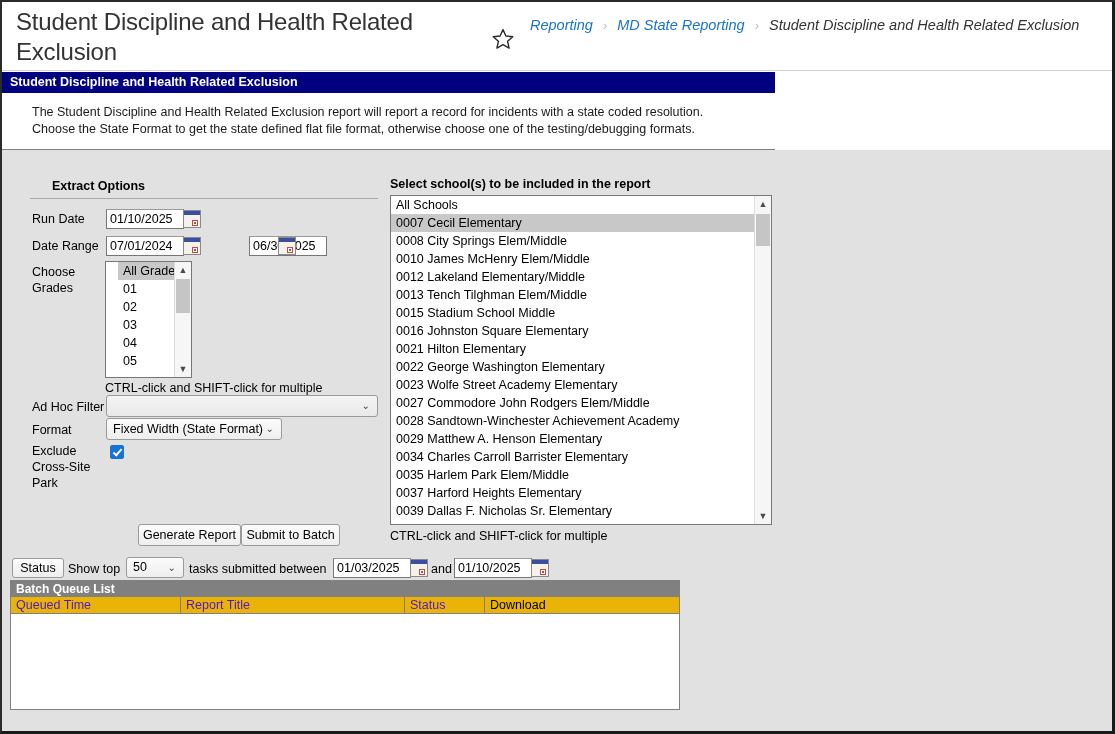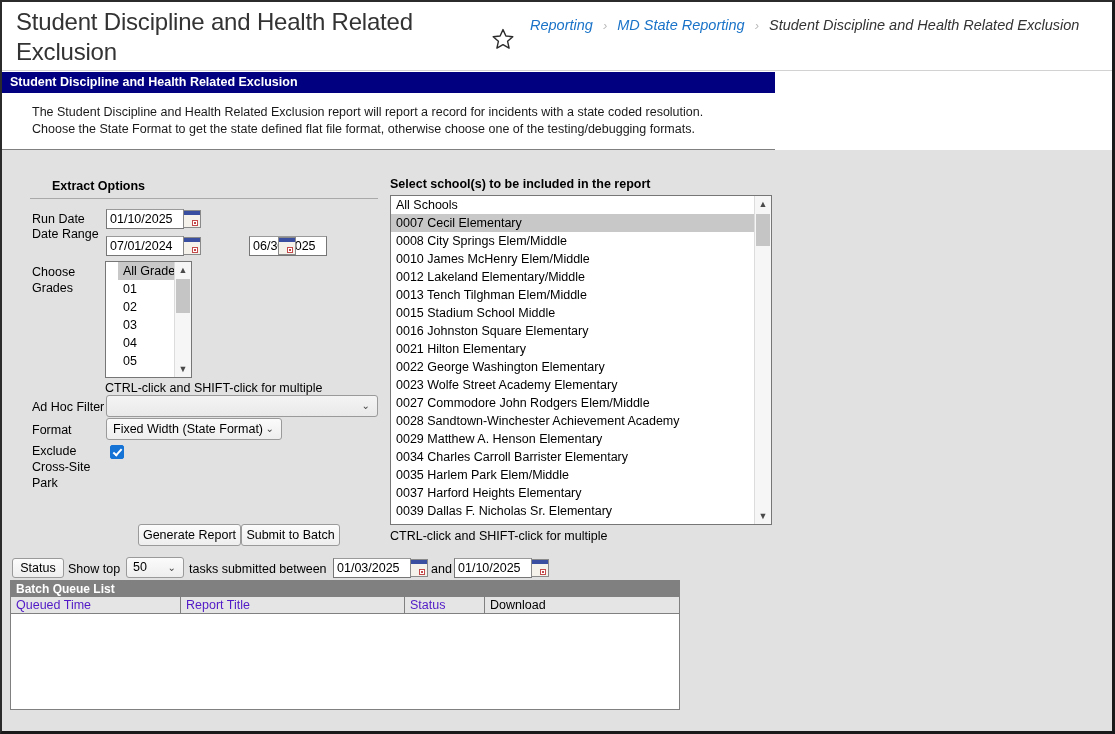--- a/index.html
+++ b/index.html
@@ -337,21 +337,21 @@
     color: #ffffff;
     font-size: 12px;
     font-weight: bold;
     line-height: 16px;
     padding-left: 5px;
     box-sizing: border-box;
   }
   .bq-cols {
     display: flex;
     height: 17px;
-    background: #e5e5e5;
+    background: #eab308;
     border-bottom: 1px solid #808080;
     box-sizing: border-box;
   }
   .bq-col {
     font-size: 12.5px;
     line-height: 16px;
     padding-left: 5px;
     box-sizing: border-box;
     border-right: 1px solid #808080;
     color: #5119c7;
@@ -404,21 +404,21 @@
     <input class="txtbox" style="left: 104px; top: 59px; width: 78px;" value="01/10/2025">
     <div class="calbtn" style="left:181px; top:60px;">
       <div class="cal-top"></div>
         <div class="cal-body">
           <div class="cal-dot">
             <i></i>
           </div>
         </div>
     </div>
 
-    <div class="lbl" style="left:30px; top:76px;">Date Range</div>
+    <div class="lbl" style="left:30px; top:88px;">Date Range</div>
     <input class="txtbox" style="left: 104px; top: 86px; width: 78px;" value="07/01/2024">
     <div class="calbtn" style="left:181px; top:87px;">
       <div class="cal-top"></div>
         <div class="cal-body">
           <div class="cal-dot">
             <i></i>
           </div>
         </div>
     </div>
     <input class="txtbox" style="left: 199px; top: 86px; width: 78px; margin-left: 48px;" value="06/30/2025">

